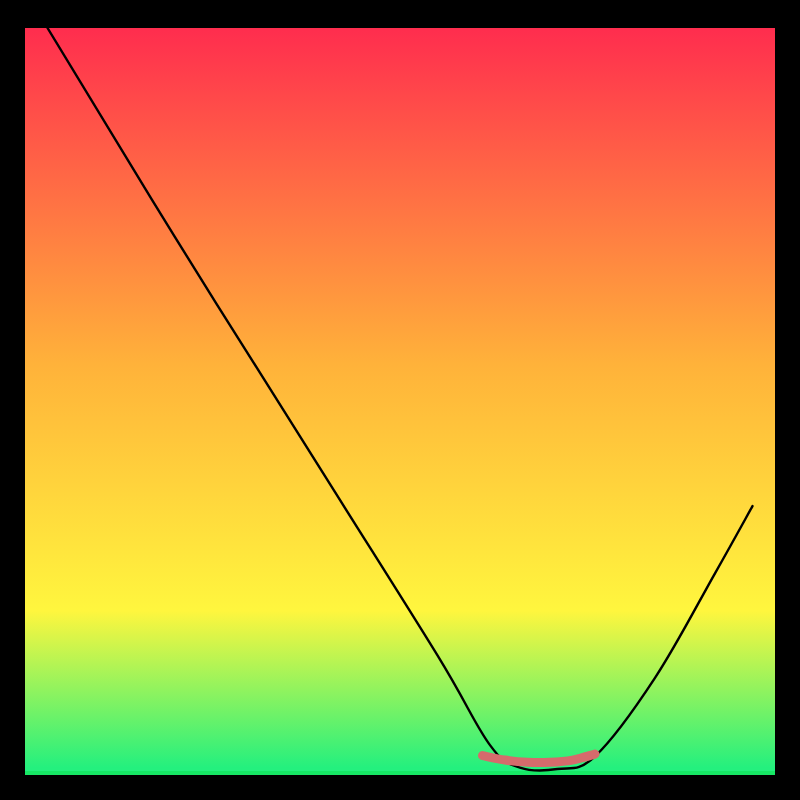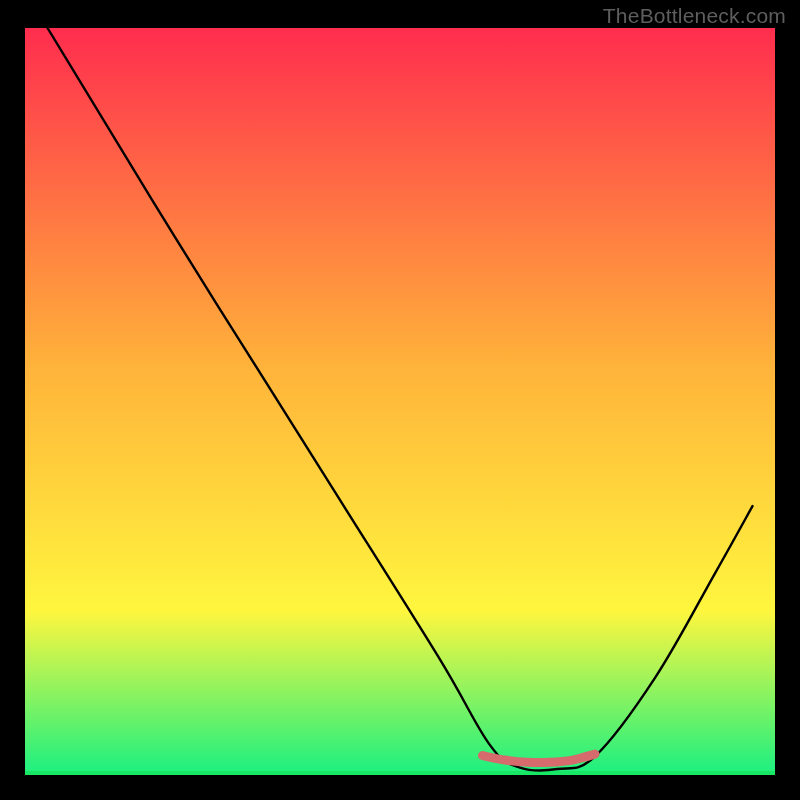--- a/index.html
+++ b/index.html
@@ -54,14 +54,13 @@
     <rect id="bgrect" x="25" y="28" width="750" height="747" fill="url(#bg-grad)"></rect>
 
     <rect id="baseline" x="25" y="771" width="750" height="4" fill="#17e765"></rect>
 
     <g clip-path="url(#plotclip)">
       <path id="curve-path" fill="none" stroke="#000000" stroke-width="2.4" stroke-linecap="round" d="M 47.5 28 C 70.45 65.6488, 125.05000000000001 156.48400000000004, 175 237.16000000000003 C 224.95 317.836, 277.75 400.9024, 325 476.2 C 372.25 551.4976, 407.80000000000007 607.0744, 437.50000000000006 655.48 C 467.20000000000005 703.8856000000001, 475.15000000000003 724.951, 490 745.12 C 504.84999999999997 765.289, 507.85 763.22728, 520 767.53 C 532.15 771.83272, 544 771.0409, 557.5 769.024 C 571 767.0071, 577.45 772.72912, 595 756.3249999999999 C 612.55 739.9208799999999, 633.4 710.8326999999999, 655 677.89 C 676.6 644.9473, 697.45 604.2357999999999, 715 573.31 C 732.55 542.3842, 745.75 518.1813999999999, 752.5 506.08"></path>
       <path id="trough-path" fill="none" stroke="#d56b6c" stroke-width="9" stroke-linecap="round" d="M 482.5 755.578 C 486.55 756.3847599999999, 496.9 758.8498599999999, 505 760.06 C 513.1 761.27014, 519.4 761.8976200000001, 527.5 762.301 C 535.6 762.70438, 541.9 762.70438, 550 762.301 C 558.1 761.8976200000001, 564.4 761.53906, 572.5 760.06 C 580.6 758.5809399999999, 590.95 755.15968, 595 754.084"></path>
     </g>
   </svg>
 
-  <div class="watermark">TheBottleneck.com</div>
 </div>
 
 </body></html>

